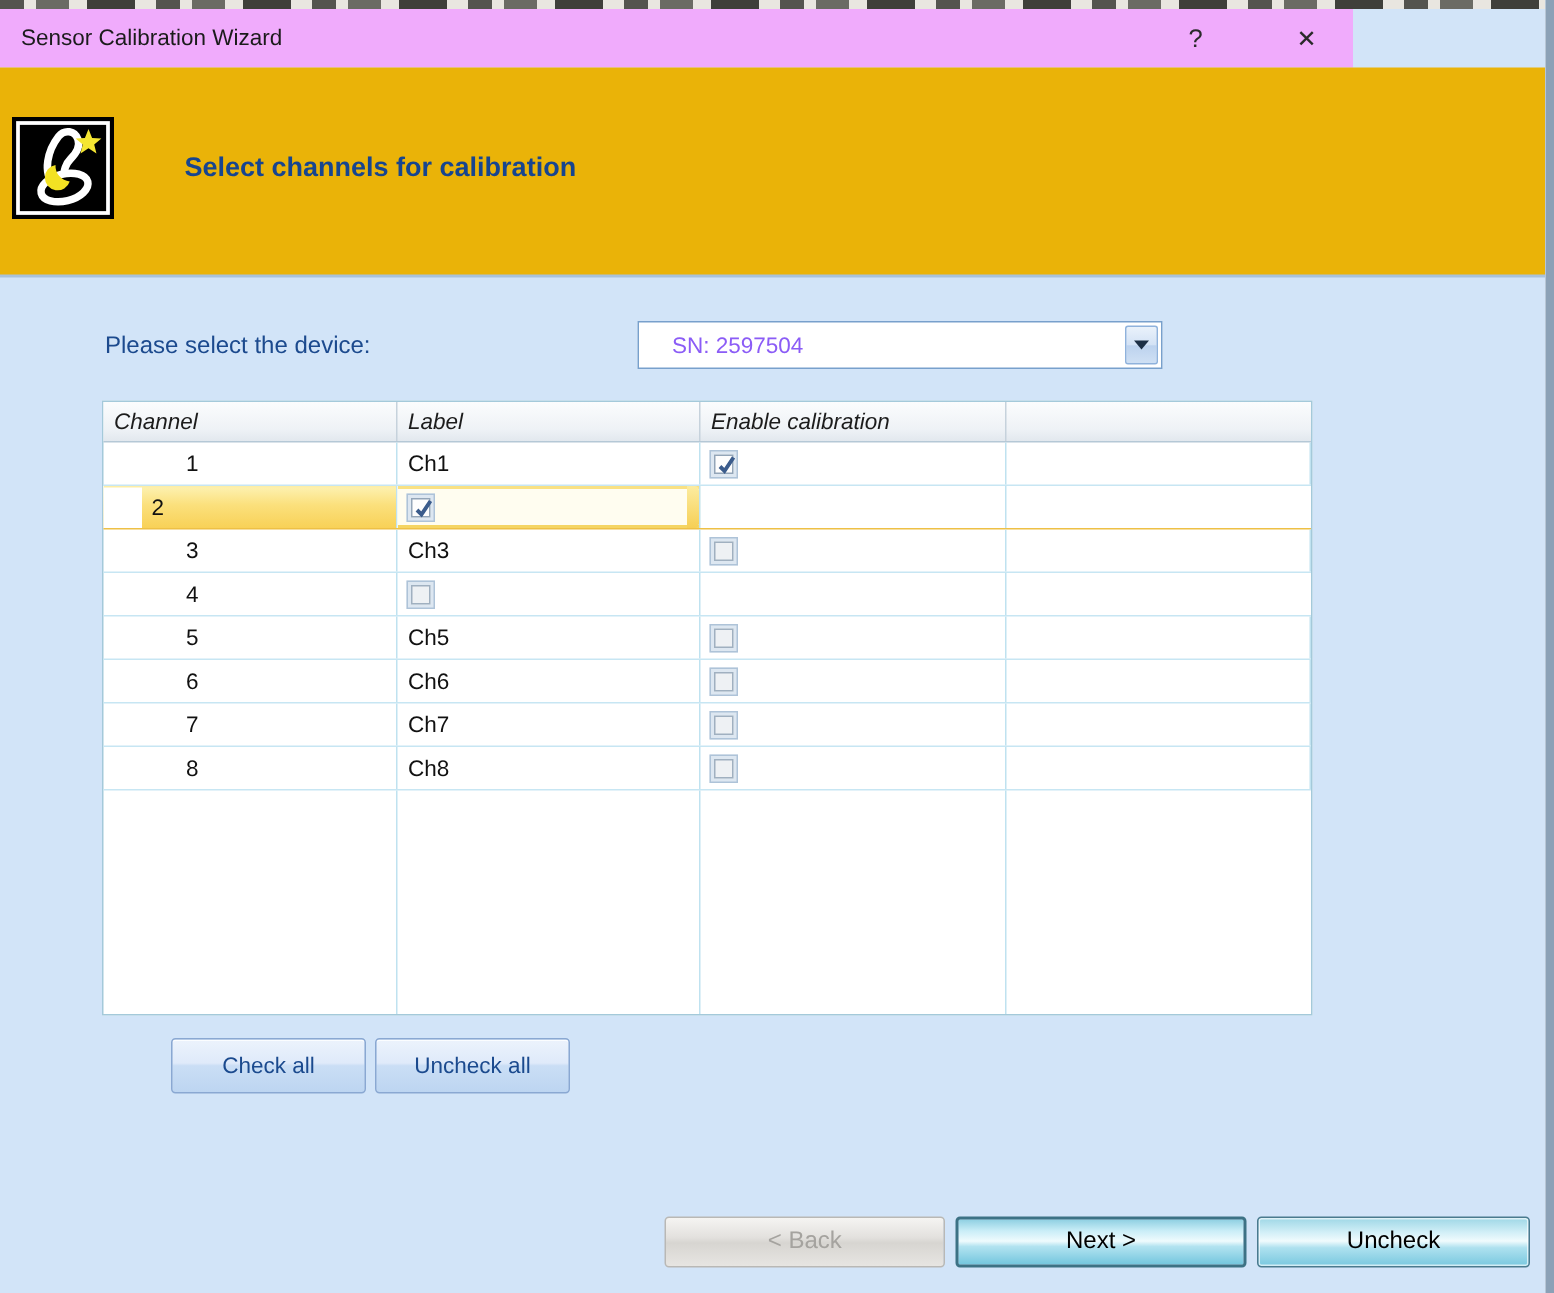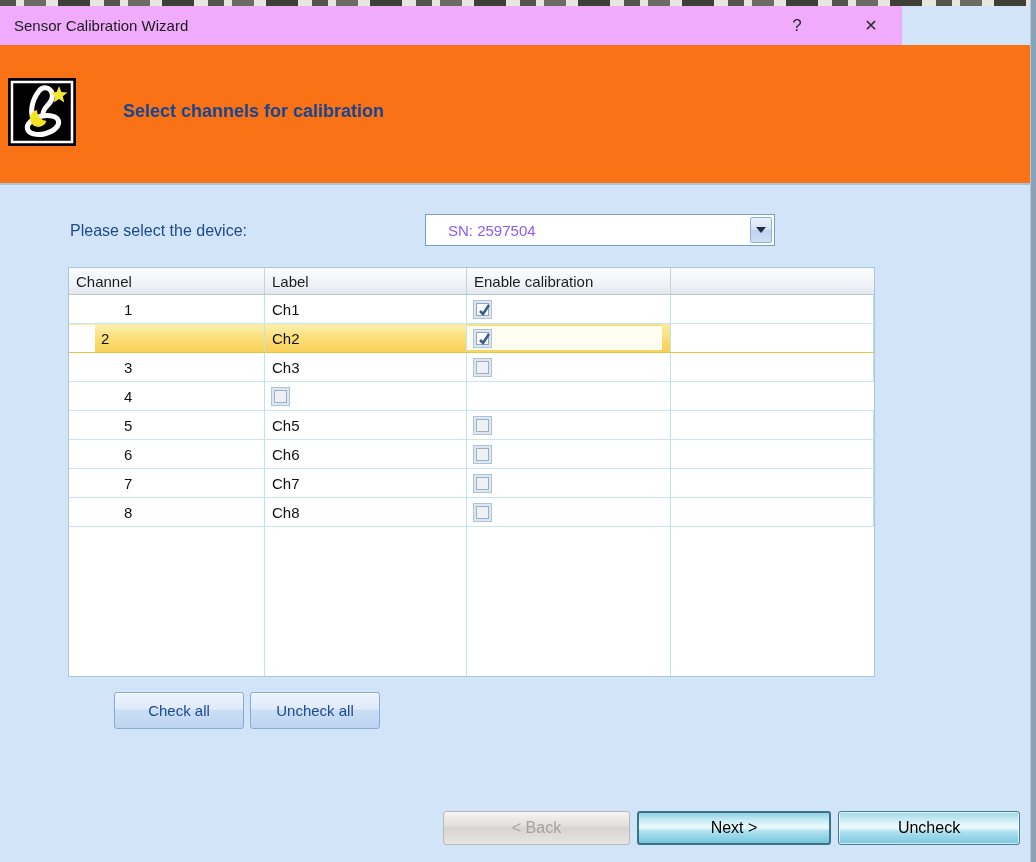--- a/index.html
+++ b/index.html
@@ -19,21 +19,21 @@
   .tb-btn { position:absolute; top:0; width:34px; height:39px; display:flex; align-items:center; justify-content:center;
     color:#2a2a2a; cursor:default; }
   .tb-help { right:88px; font-size:17px; }
   .tb-close { right:14px; font-size:16px; }
 
   
   .win-right-border { position:absolute; right:0; top:0; width:6px; height:862px;
     background:linear-gradient(90deg,#b7c6d6 0 1px,#8ba1b7 1px 100%); }
 
   
-  .wiz-header { position:absolute; left:0; top:45px; width:1030px; height:139px; background:#f97316; }
+  .wiz-header { position:absolute; left:0; top:45px; width:1030px; height:139px; background:#eab308; }
   .wiz-sep { position:absolute; left:0; top:183px; width:1030px; height:2px; background:#a9c2da; }
   .logo { position:absolute; left:8px; top:33px; width:68px; height:68px; display:block; }
   .wiz-title { position:absolute; left:123px; top:56px; font-size:18px; font-weight:bold; color:#17458f; }
 
   
   .device-label { position:absolute; left:70px; top:222px; font-size:16px; color:#1c4a8e; }
   .combo { position:absolute; left:425px; top:214px; width:350px; height:32px; background:#ffffff;
     border:1px solid #78a0cc; display:flex; align-items:center; }
   .combo .combo-value { margin-left:22px; font-size:15px; color:#8b5cf6; flex:1; }
   .combo .combo-btn { width:22px; height:26px; margin-right:2px; border:1px solid #8fb2dc; border-radius:2px;
@@ -41,21 +41,21 @@
     display:flex; align-items:center; justify-content:center; }
   .caret { width:0; height:0; border-left:5px solid transparent; border-right:5px solid transparent; border-top:6px solid #1c2f45; }
 
   
   .grid { position:absolute; left:68px; top:267px; width:807px; height:410px; background:#ffffff;
     border:1px solid #a4c9da; display:flex; flex-direction:column; }
   .gcols { display:grid; grid-template-columns:196px 202px 204px 1fr; }
   .ghead { height:27px; background:linear-gradient(180deg,#fbfcfd 0%,#eef2f6 70%,#e2e8ee 100%);
     border-bottom:1px solid #b5c8d6; }
   .ghead .hcell { display:flex; align-items:center; padding-left:7px; font-size:15px; color:#1c1c1c;
-    border-right:1px solid #c6d2dc; }
+    border-right:1px solid #c6d2dc;font-style:italic; }
   .ghead .hcell:last-child { border-right:none; }
   .trow { height:29px; border-bottom:1px solid #c7e6f3; }
   .trow .cell { display:flex; align-items:center; font-size:15px; color:#111;
     border-right:1px solid #bfe2f0; overflow:hidden; position:relative; }
   .trow .cell:last-child { border-right-color:#bfe2f0; }
   .num { padding-left:55px; }
   .lbl { padding-left:7px; }
   .filler { flex:1; }
   .filler .fcell { border-right:1px solid #bfe2f0; }
   .filler .fcell:last-child { border-right:none; }
@@ -152,21 +152,20 @@
                 <svg width="15" height="15" viewBox="0 0 15 15">
                   <polyline points="3,8 6,11 12,2" fill="none" stroke="#3b5c8c" stroke-width="2.6"></polyline>
                 </svg>
               </span>
             </span>
           </div>
           <div class="cell c4"></div>
         </div>
         <div class="trow gcols selected">
           <div class="cell c1 num">2</div>
-          <div class="cell c2 lbl">Ch2</div>
           <div class="cell c3 cbcell">
             <span class="cb checked">
               <span class="cb-inner">
                 <svg width="15" height="15" viewBox="0 0 15 15">
                   <polyline points="3,8 6,11 12,2" fill="none" stroke="#3b5c8c" stroke-width="2.6"></polyline>
                 </svg>
               </span>
             </span>
           </div>
           <div class="cell c4"></div>

